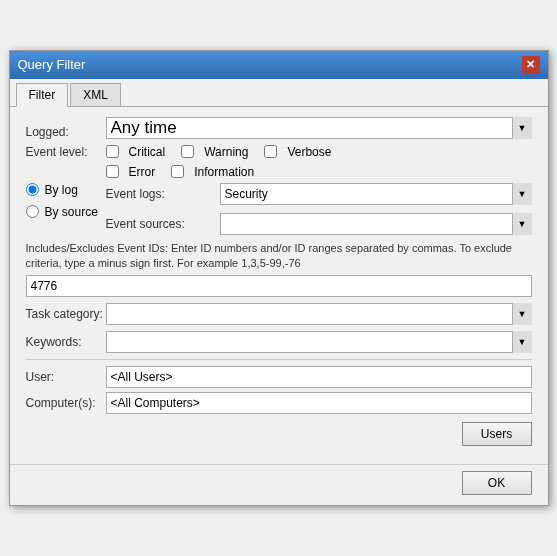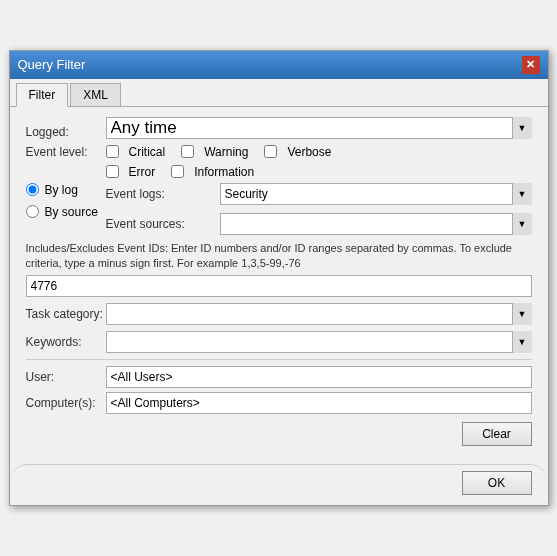--- a/index.html
+++ b/index.html
@@ -192,21 +192,20 @@
     }
 
     .bottom-buttons {
       display: flex;
       justify-content: flex-end;
       align-items: center;
       padding: 6px 16px 10px 16px;
       gap: 6px;
       border-top: 1px solid #ccc;
       margin-top: 4px;
-      border-radius: 18px;
     }
 
     .btn {
       min-width: 70px;
       height: 24px;
       border: 1px solid #888;
       background: linear-gradient(to bottom, #f5f5f5, #e0e0e0);
       font-size: 12px;
       cursor: pointer;
       padding: 0 12px;
@@ -361,21 +360,21 @@
       <span class="form-label">User:</span>
       <input type="text" style="flex: 1 1 0%; height: 22px; border: 1px solid rgb(170, 170, 170); background: white; font-size: 12px; padding: 0px 4px;" value="&lt;All Users&gt;">
     </div>
 
     <div class="form-row-simple">
       <span class="form-label">Computer(s):</span>
       <input type="text" style="flex: 1 1 0%; height: 22px; border: 1px solid rgb(170, 170, 170); background: white; font-size: 12px; padding: 0px 4px;" value="&lt;All Computers&gt;">
     </div>
 
     <div class="clear-section" style="margin-top:8px;">
-      <button class="btn">Clear</button>
+      <button class="btn">Users</button>
     </div>
 
   </div>
 
   <div class="bottom-buttons">
     <button class="btn">OK</button>
   </div>
 
 </div>
 

